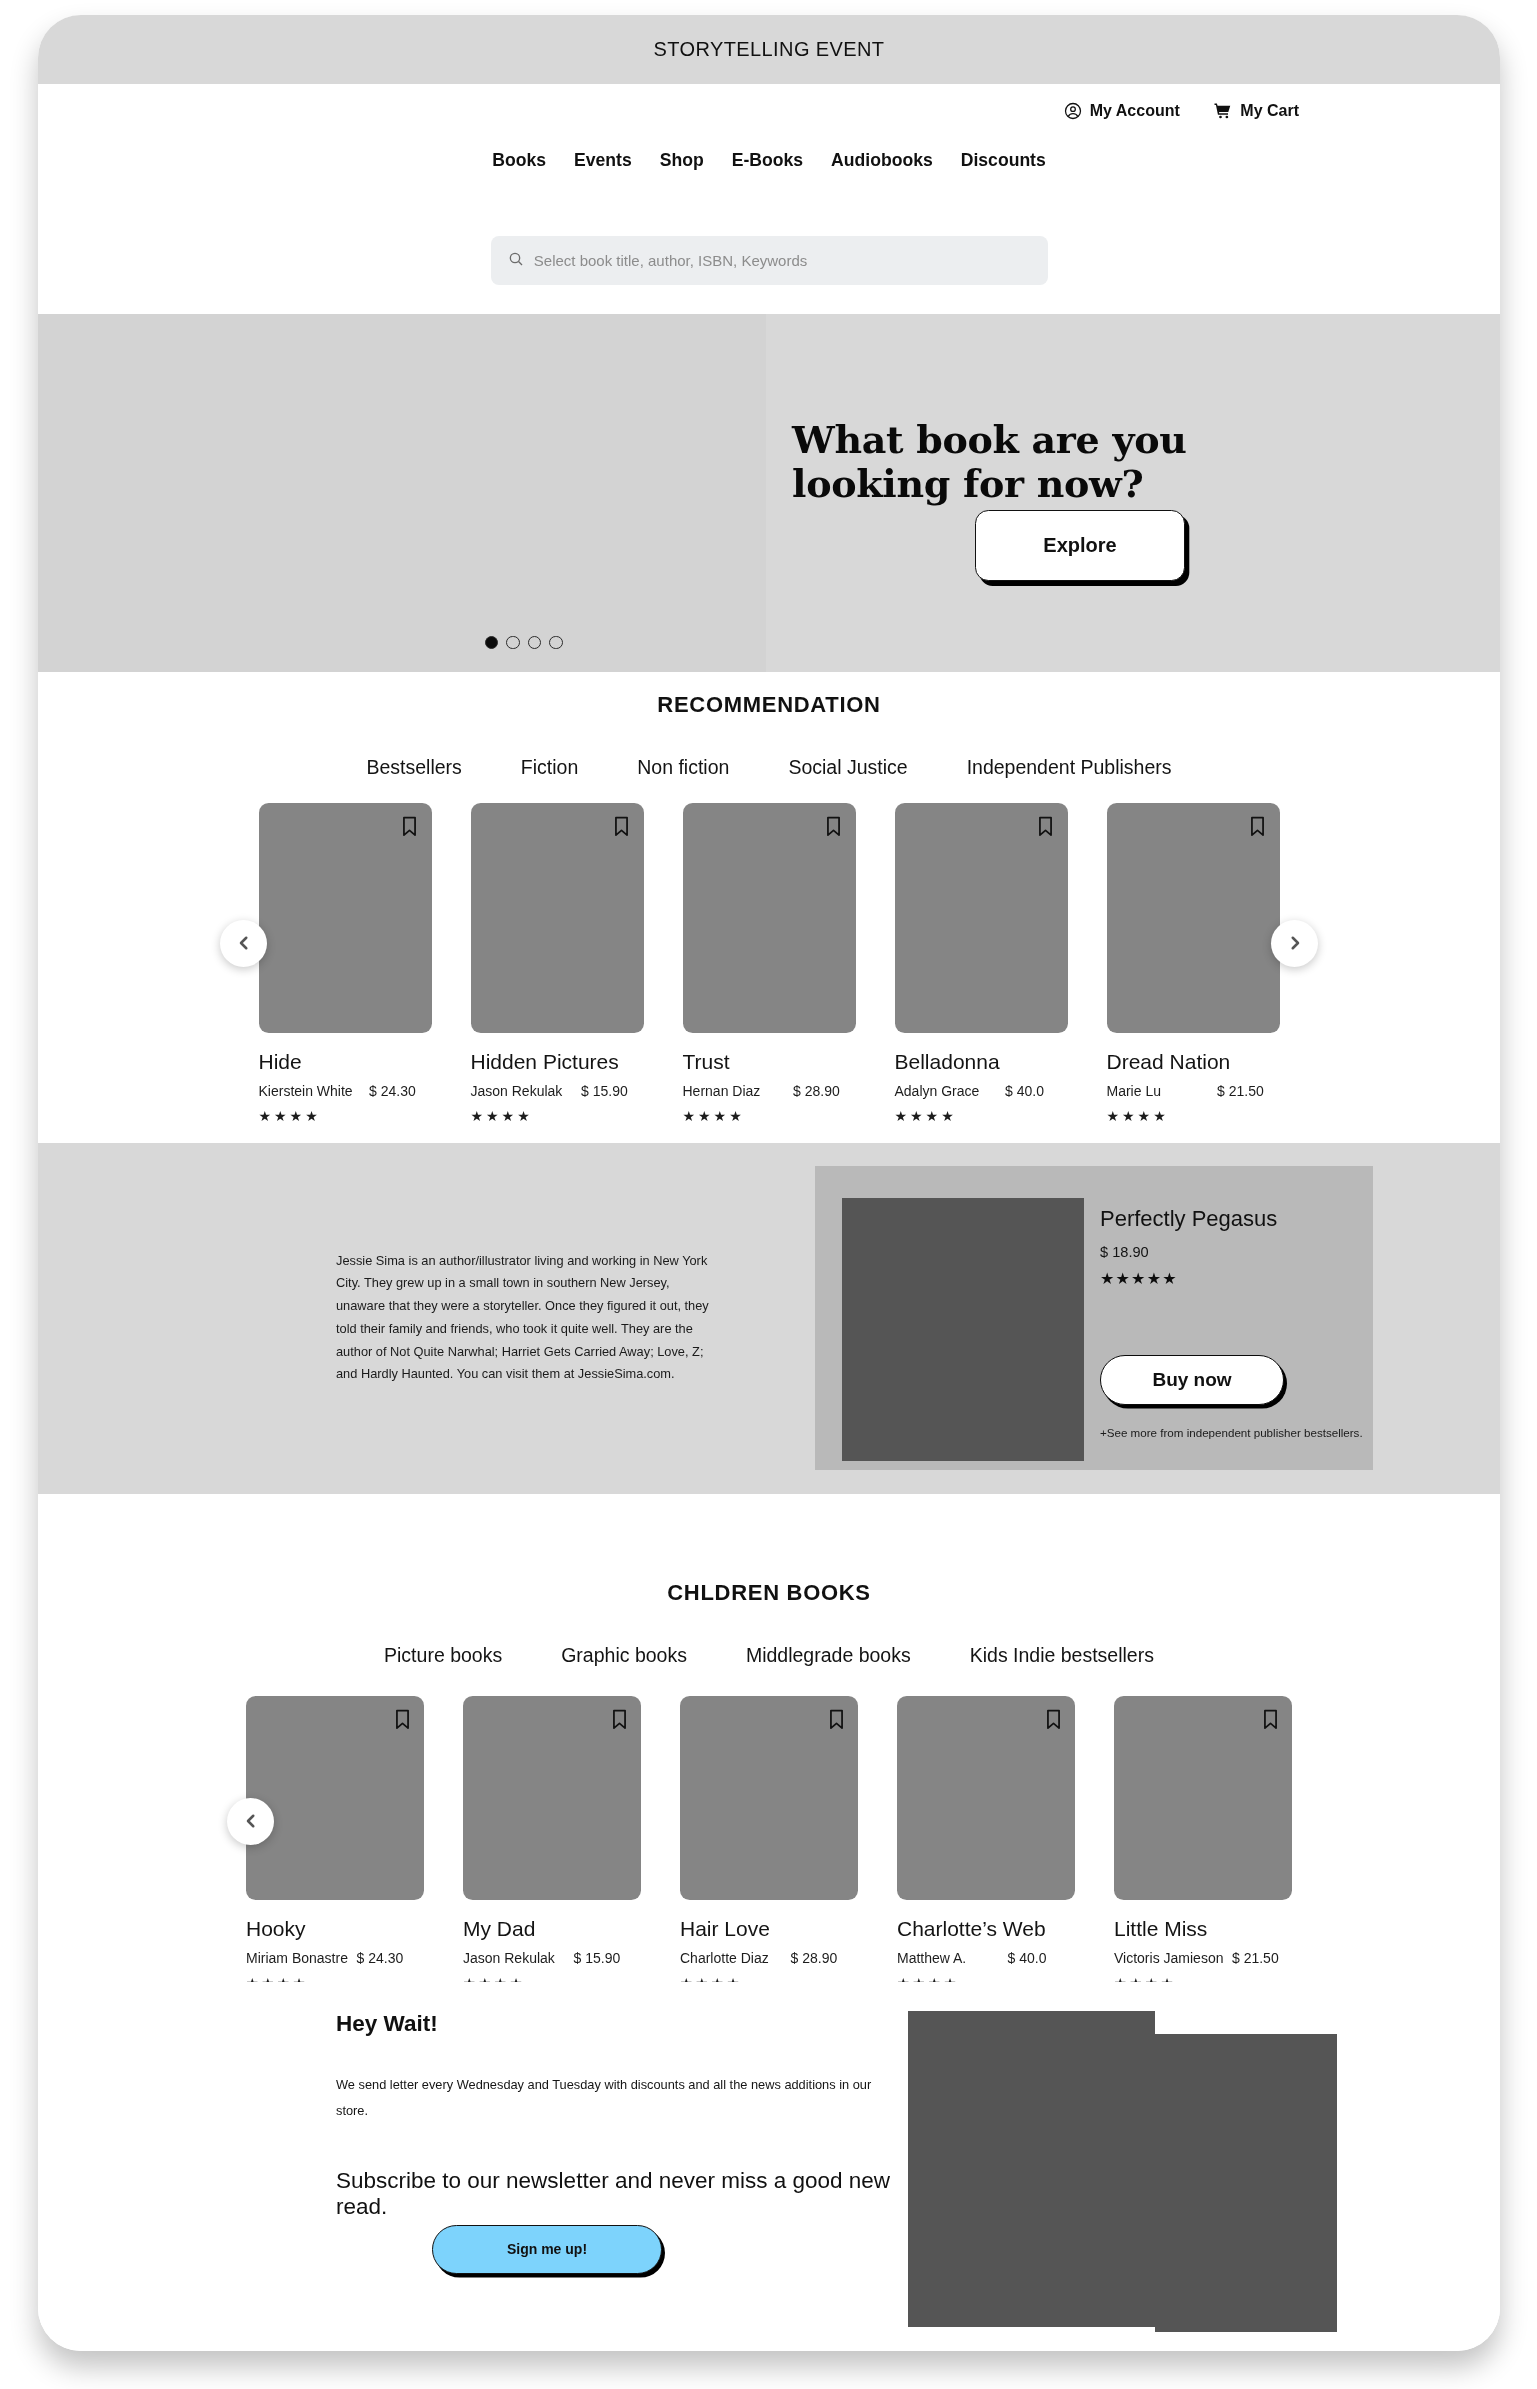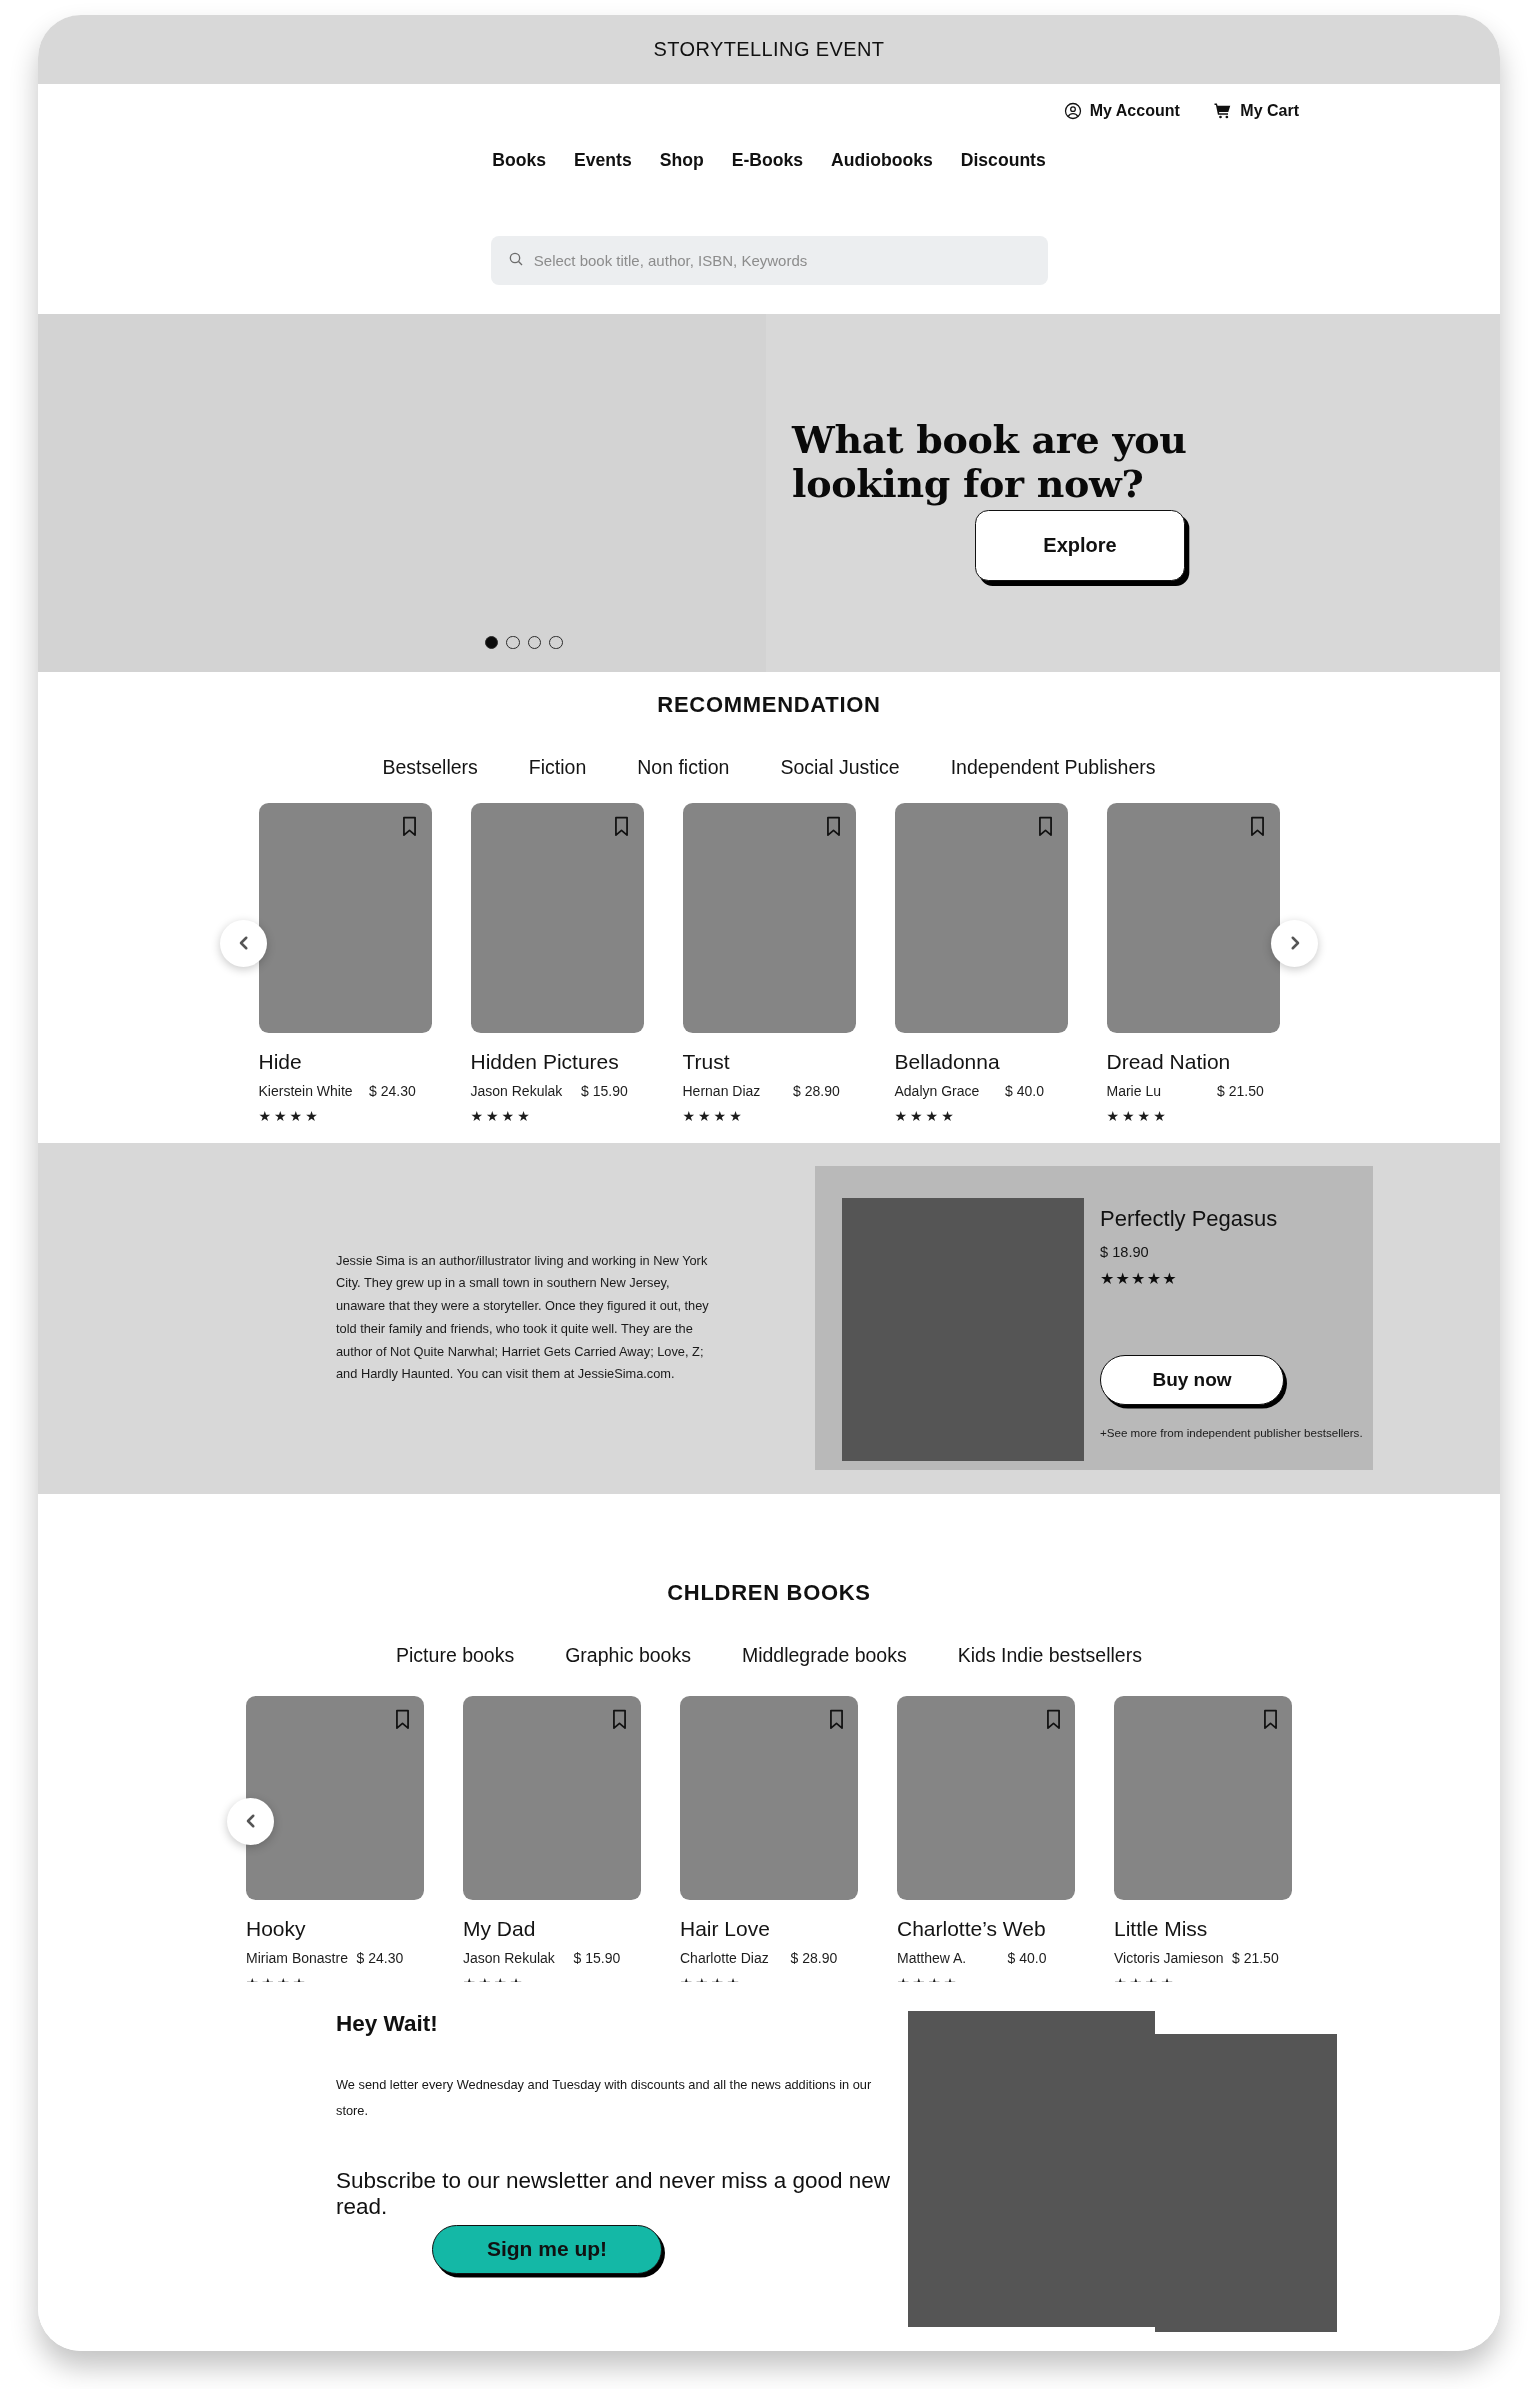--- a/index.html
+++ b/index.html
@@ -223,21 +223,21 @@
   .section-title {
     text-align: center;
     font-size: 22px;
     font-weight: bold;
     letter-spacing: 0.7px;
     color: #111;
   }
   .cat-row {
     display: flex;
     justify-content: center;
-    gap: 0;
+    gap: 8px;
     margin-top: 38px;
   }
   .cat-item {
     font-size: 19.5px;
     color: #141414;
     cursor: pointer;
     padding: 0 25.5px;
     white-space: nowrap;
   }
 
@@ -408,28 +408,28 @@
   #nl-copy { position: absolute; left: 298px; top: 29px; width: 560px; }
   #nl-kicker { font-size: 22.5px; font-weight: bold; color: #111; }
   #nl-head { margin-top: 44px; font-size: 22.5px; color: #111; }
   #nl-sub { margin-top: 35px; font-size: 12.8px; line-height: 2.05; color: #151515; }
   #signup-button {
     position: absolute;
     left: 394px;
     top: 243px;
     width: 230px;
     height: 49px;
-    background: #14b8a6;
+    background: #7dd3fc;
     border: 1.8px solid #111;
     border-radius: 25.5px;
     box-shadow: 3px 3.6px 0 #000;
     display: flex;
     align-items: center;
     justify-content: center;
-    font-size: 21px;
+    font-size: 14px;
     font-weight: bold;
     color: #111;
     cursor: pointer;
   }
   #nl-art-back {
     position: absolute;
     left: 1117px;
     top: 52px;
     width: 182px;
     height: 298px;

